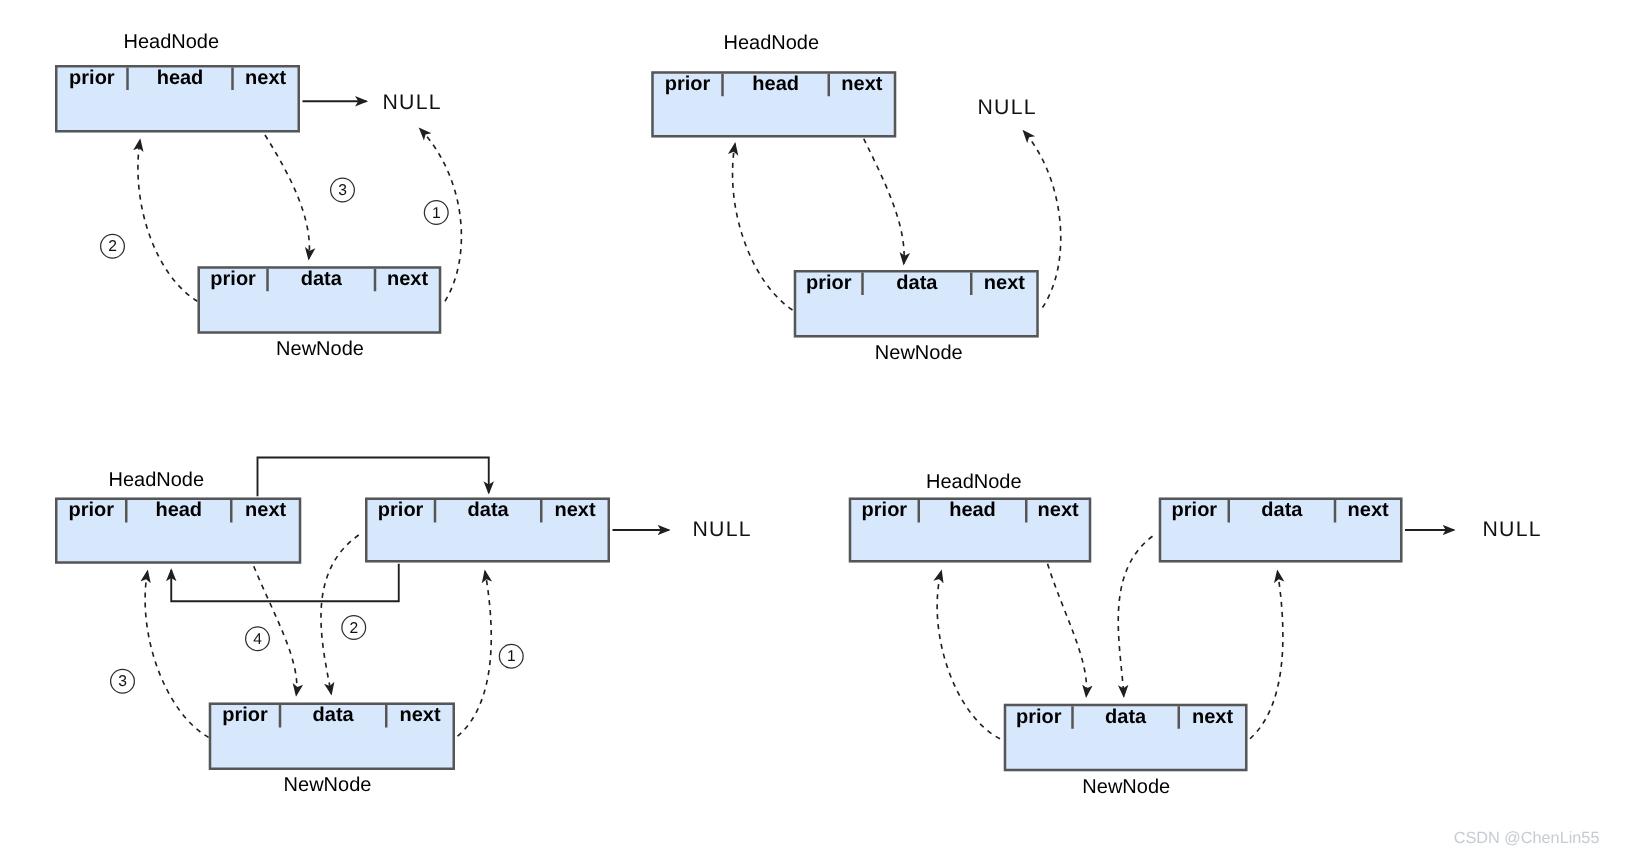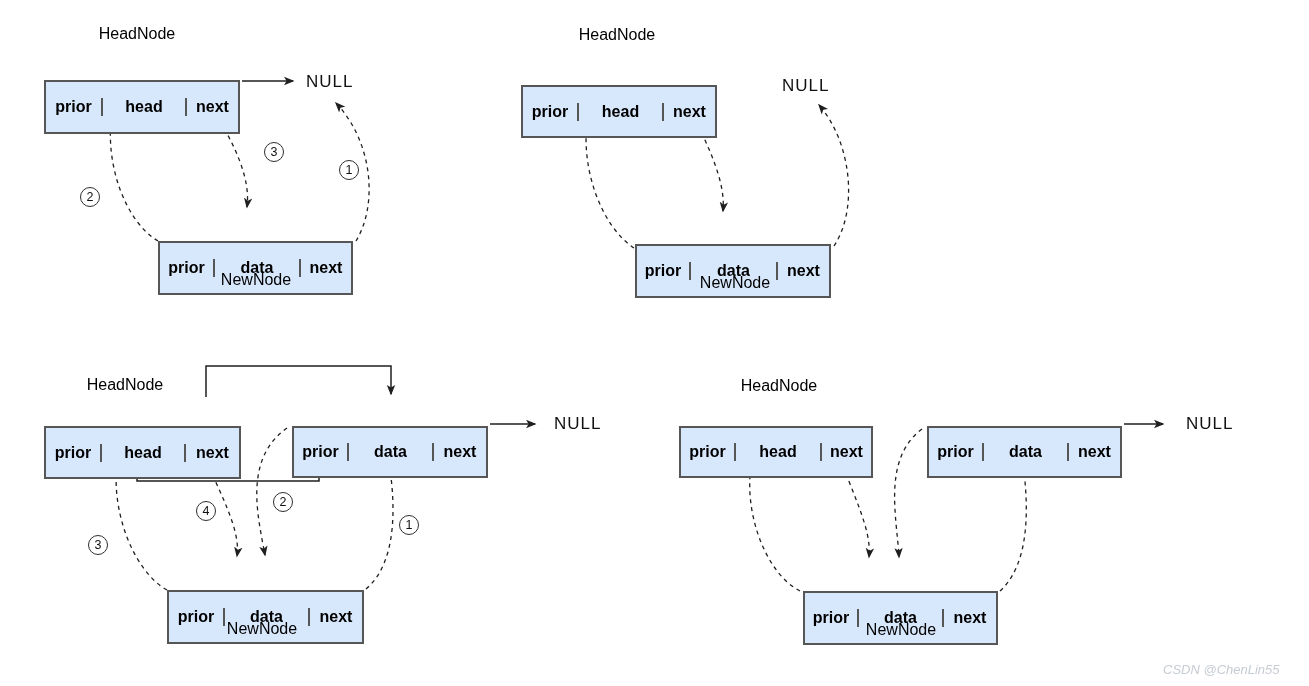--- a/index.html
+++ b/index.html
@@ -8,25 +8,24 @@
     --arrow:#1f1f1f;
     --watermark:#c6ccd3;
   }
   html,body{margin:0;padding:0;background:#ffffff;}
   #canvas{
     position:relative;width:1309px;height:686px;overflow:hidden;background:#fff;
     font-family:"Liberation Sans",sans-serif;
   }
   #arrows{position:absolute;left:0;top:0;width:1309px;height:686px;}
   .node{
-    position:absolute;display:flex;align-items:center;
+    position:absolute;display:flex;align-items:flex-start;
     background:var(--node-fill);
     border:2px solid var(--node-border);
     box-sizing:border-box;
-    margin-top:28px;
   }
   .cell{
     display:flex;align-items:center;justify-content:center;
     font-size:16px;font-weight:bold;color:#000;
     box-sizing:border-box;white-space:nowrap;
   }
   .cell + .cell{border-left:2px solid var(--node-border);}
   .node-label{
     position:absolute;transform:translateX(-50%);
     font-size:16px;color:#000;white-space:nowrap;
@@ -149,14 +148,14 @@
     <div class="cell" style="flex:1;">next</div>
   </div>
   <div class="null-label" style="left:1186px;top:414px;">NULL</div>
   <div class="node" style="left:803px;top:563px;width:195px;height:54px;">
     <div class="cell" style="width:52px;">prior</div>
     <div class="cell" style="width:85px;">data</div>
     <div class="cell" style="flex:1;">next</div>
   </div>
   <div class="node-label" style="left:901px;top:621px;">NewNode</div>
 
-  <div class="watermark" style="left:1163px;top:662px;font-style:italic;">CSDN @ChenLin55</div>
+  <div class="watermark" style="left:1163px;top:662px;">CSDN @ChenLin55</div>
 </div>
 
 </body></html>

